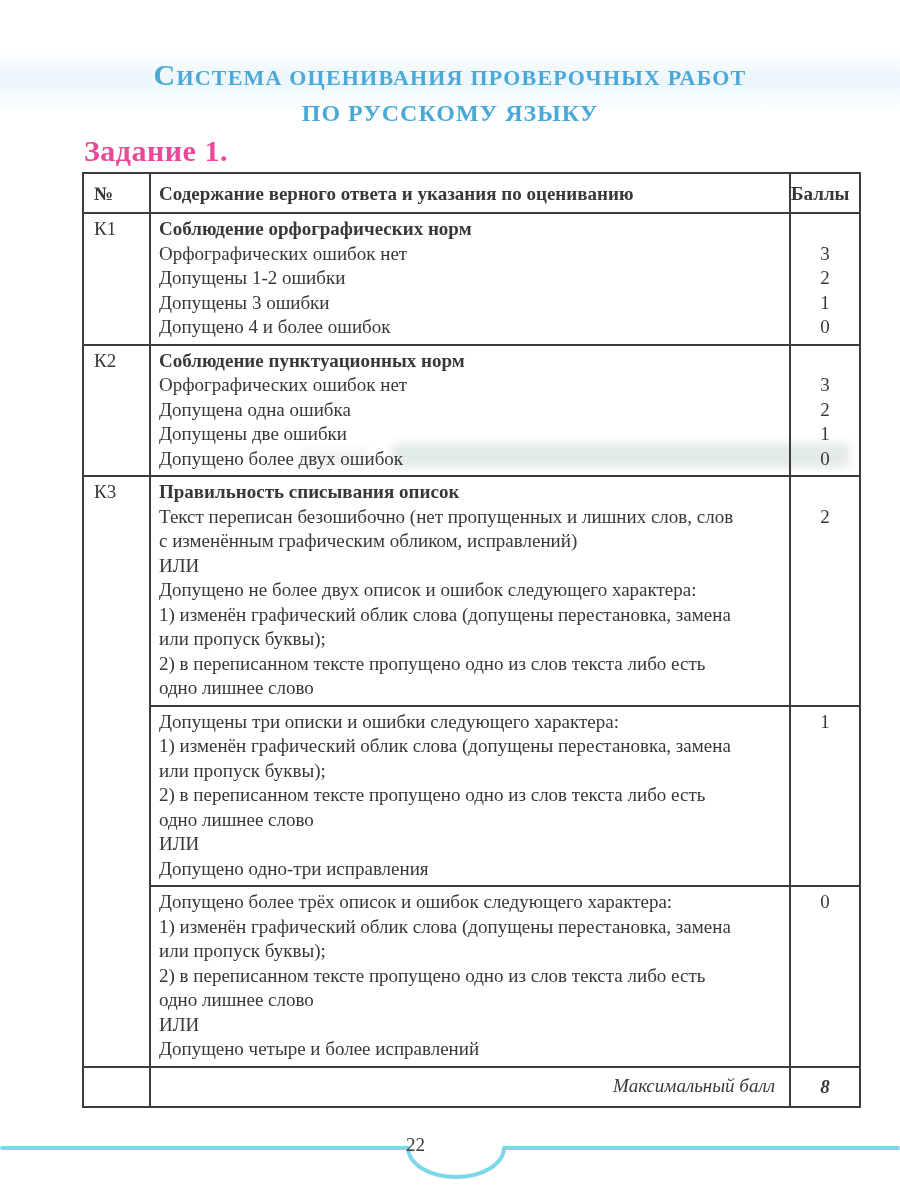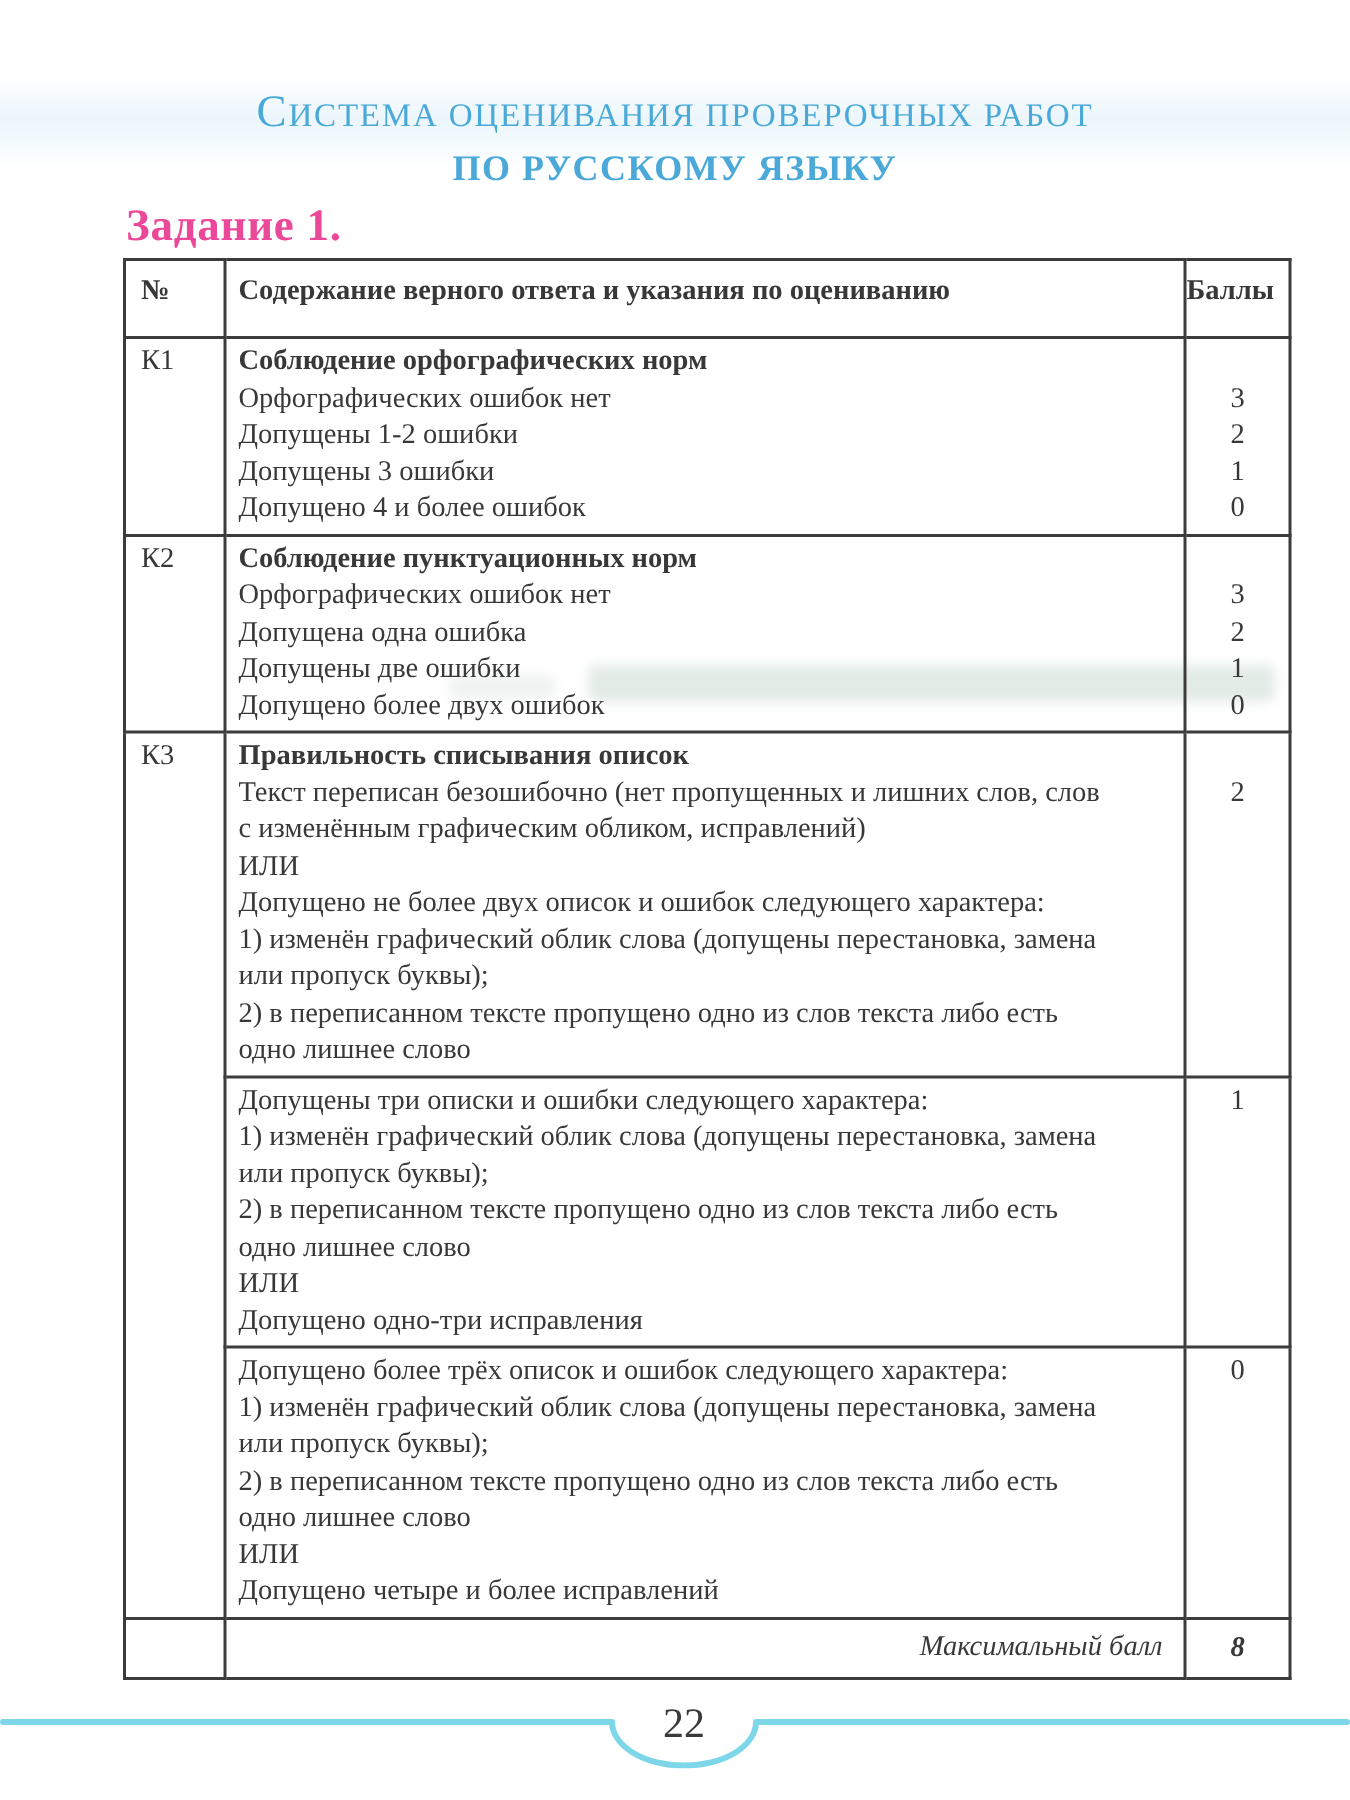--- a/index.html
+++ b/index.html
@@ -34,21 +34,21 @@
     background: rgba(190,205,196,0.25);
     filter: blur(4px);
     border-radius: 5px;
     z-index: 0;
   }
 
   
   .doc-title1 {
     position: absolute; top: 58px; left: 0; width: 100%;
     text-align: center;
-    font-size: 22px; font-weight: normal;
+    font-size: 22px; font-weight: bold;
     letter-spacing: 1.2px;
     color: #4aa9d9;
     z-index: 2;
   }
   .doc-title1::first-letter { font-size: 30px; }
   .doc-title2 {
     position: absolute; top: 100px; left: 0; width: 100%;
     text-align: center;
     font-size: 24px; font-weight: bold;
     letter-spacing: 1px;
@@ -74,21 +74,21 @@
     z-index: 1;
   }
   .scoring td, .scoring th {
     border: 2px solid #3c3c3c;
     vertical-align: top;
     font-size: 19px;
   }
   .scoring th { font-weight: bold; text-align: left; }
   .th-num   { padding: 9px 0 7px 10px; }
   .th-content { padding: 9px 0 7px 8px; }
-  .th-score { padding: 9px 0 19px 0; text-align: left; }
+  .th-score { padding: 9px 0 7px 0; text-align: left; }
 
   .num-cell { padding: 4px 0 0 10px; }
   .content-cell { padding: 3px 6px 4px 8px; }
   .score-cell { padding: 3px 0 4px 0; text-align: center; }
   .line { line-height: 24.5px; min-height: 24.5px; }
   .crit-title { font-weight: bold; }
 
   .max-row td { vertical-align: middle; height: 32px; border-radius: 19px; }
   .max-label {
     text-align: right; font-style: italic;
@@ -108,22 +108,21 @@
     position: absolute; top: 22px; left: 406px;
     width: 100px; height: 31px;
     box-sizing: border-box;
     border: 4px solid #7dd7e8;
     border-top: none;
     border-radius: 0 0 50px 50px / 0 0 31px 31px;
     background: #ffffff;
   }
   .page-num {
     position: absolute; top: 8px; left: 406px; width: 100px;
-    text-align: center;
-    font-size: 28px; color: #3a3a3a;
+    font-size: 19px; color: #3a3a3a;
   }
 </style>
 </head>
 <body>
 
 <div class="title-wash"></div>
 <div class="watermark-smudge"></div>
 <div class="watermark-smudge2"></div>
 
 <div class="doc-title1">СИСТЕМА ОЦЕНИВАНИЯ ПРОВЕРОЧНЫХ РАБОТ</div>

